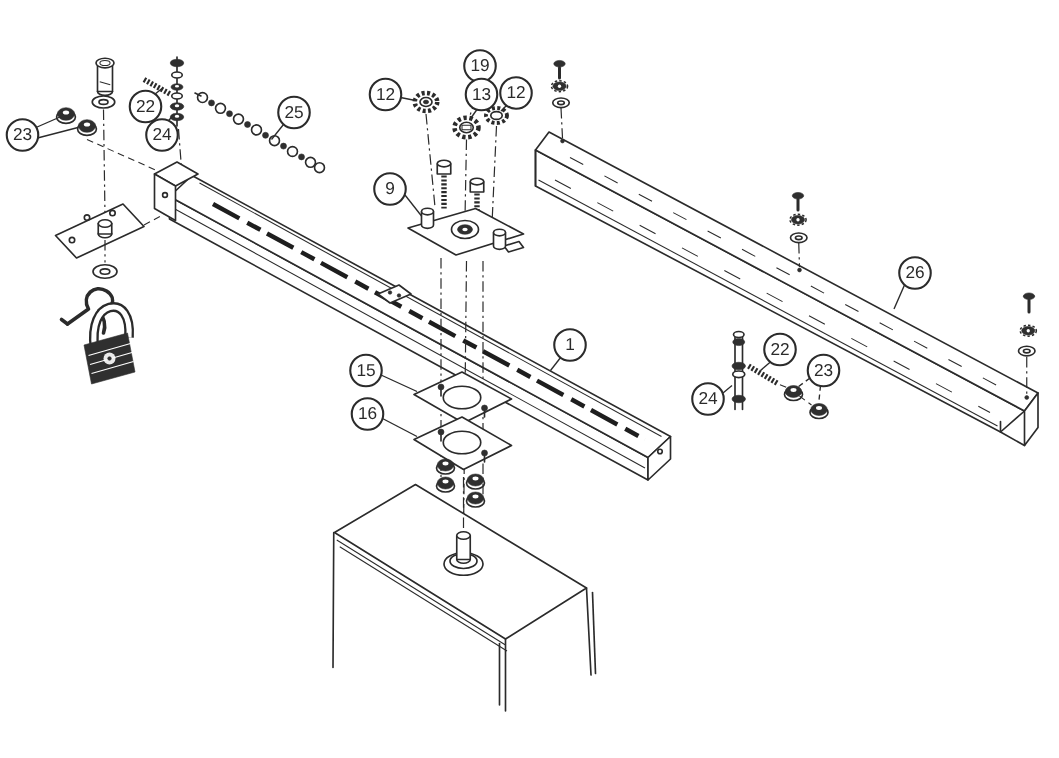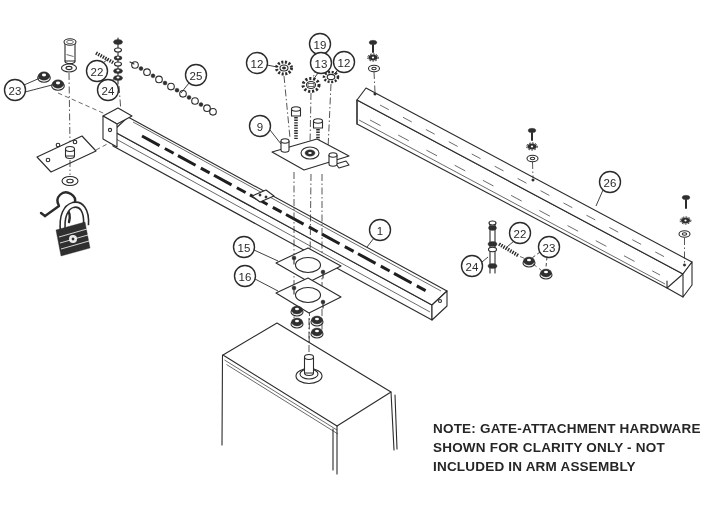--- a/index.html
+++ b/index.html
@@ -370,18 +370,13 @@
           <text x="549" y="247.5" class="callout-text">23</text>
         </g>
         <g>
           <line x1="482" y1="262" x2="488" y2="257" class="leader"></line>
           <circle cx="472" cy="266" r="10.5" class="callout-circle"></circle>
           <text x="472" y="266.5" class="callout-text">24</text>
         </g>
       </g>
 </svg>
 
-  <div class="note">
-    <div>NOTE: GATE-ATTACHMENT HARDWARE</div>
-    <div>SHOWN FOR CLARITY ONLY - NOT</div>
-    <div>INCLUDED IN ARM ASSEMBLY</div>
-  </div>
 </div>
 
 </body></html>

